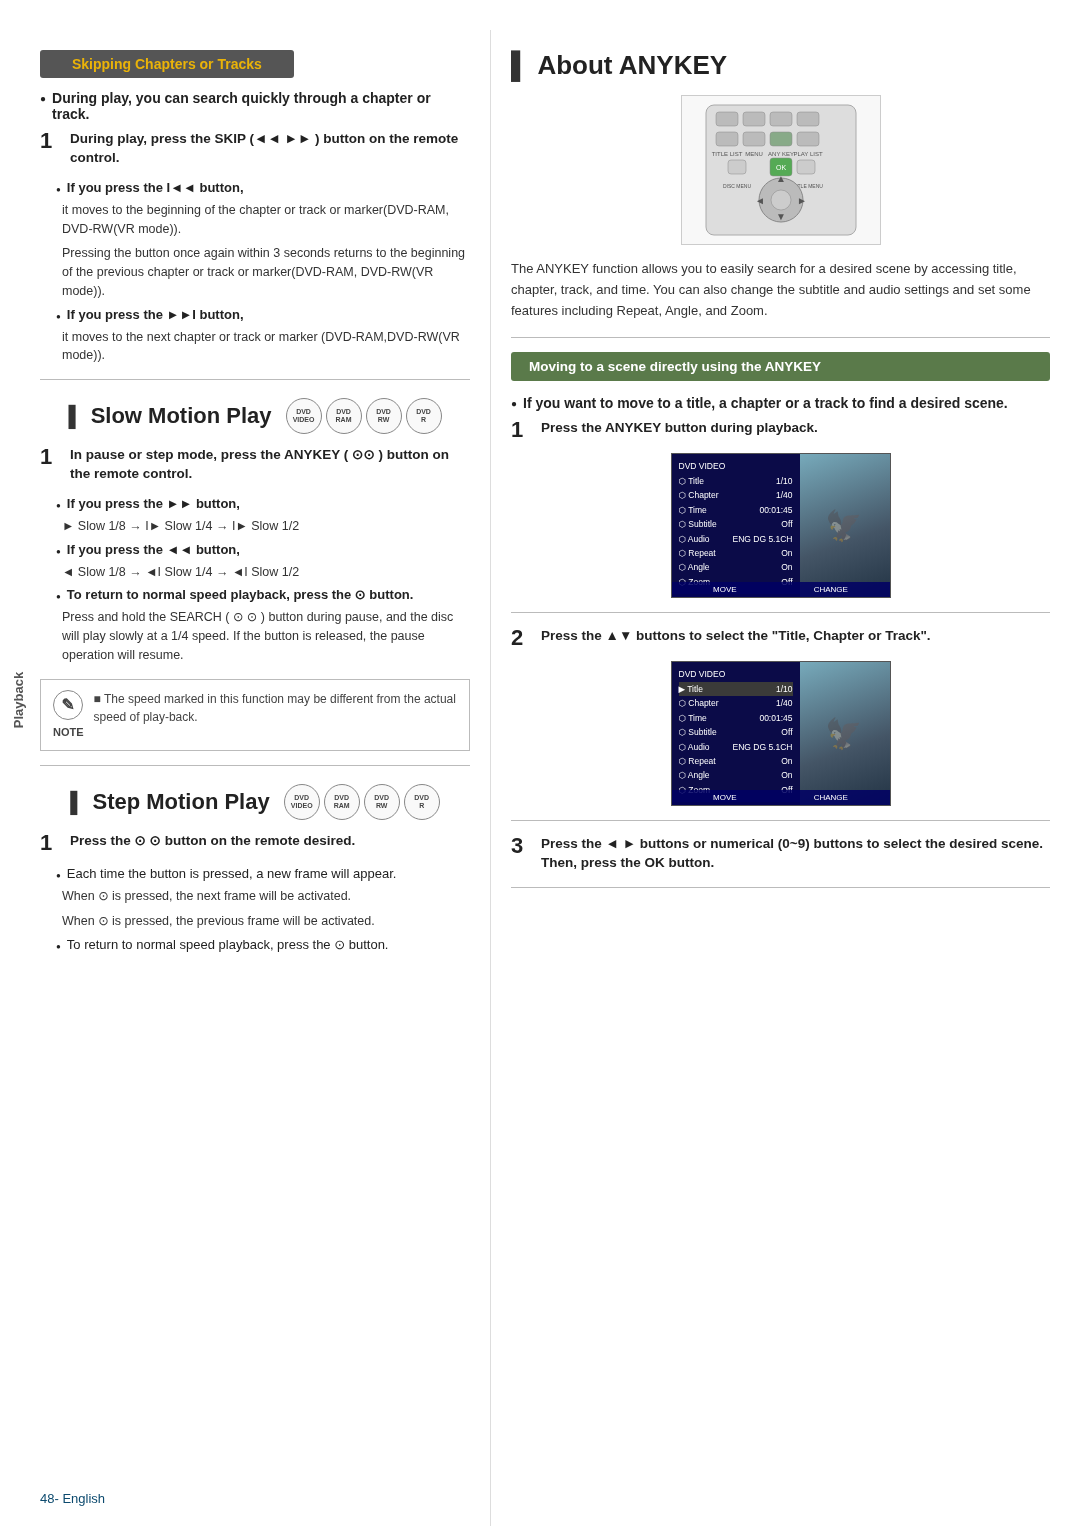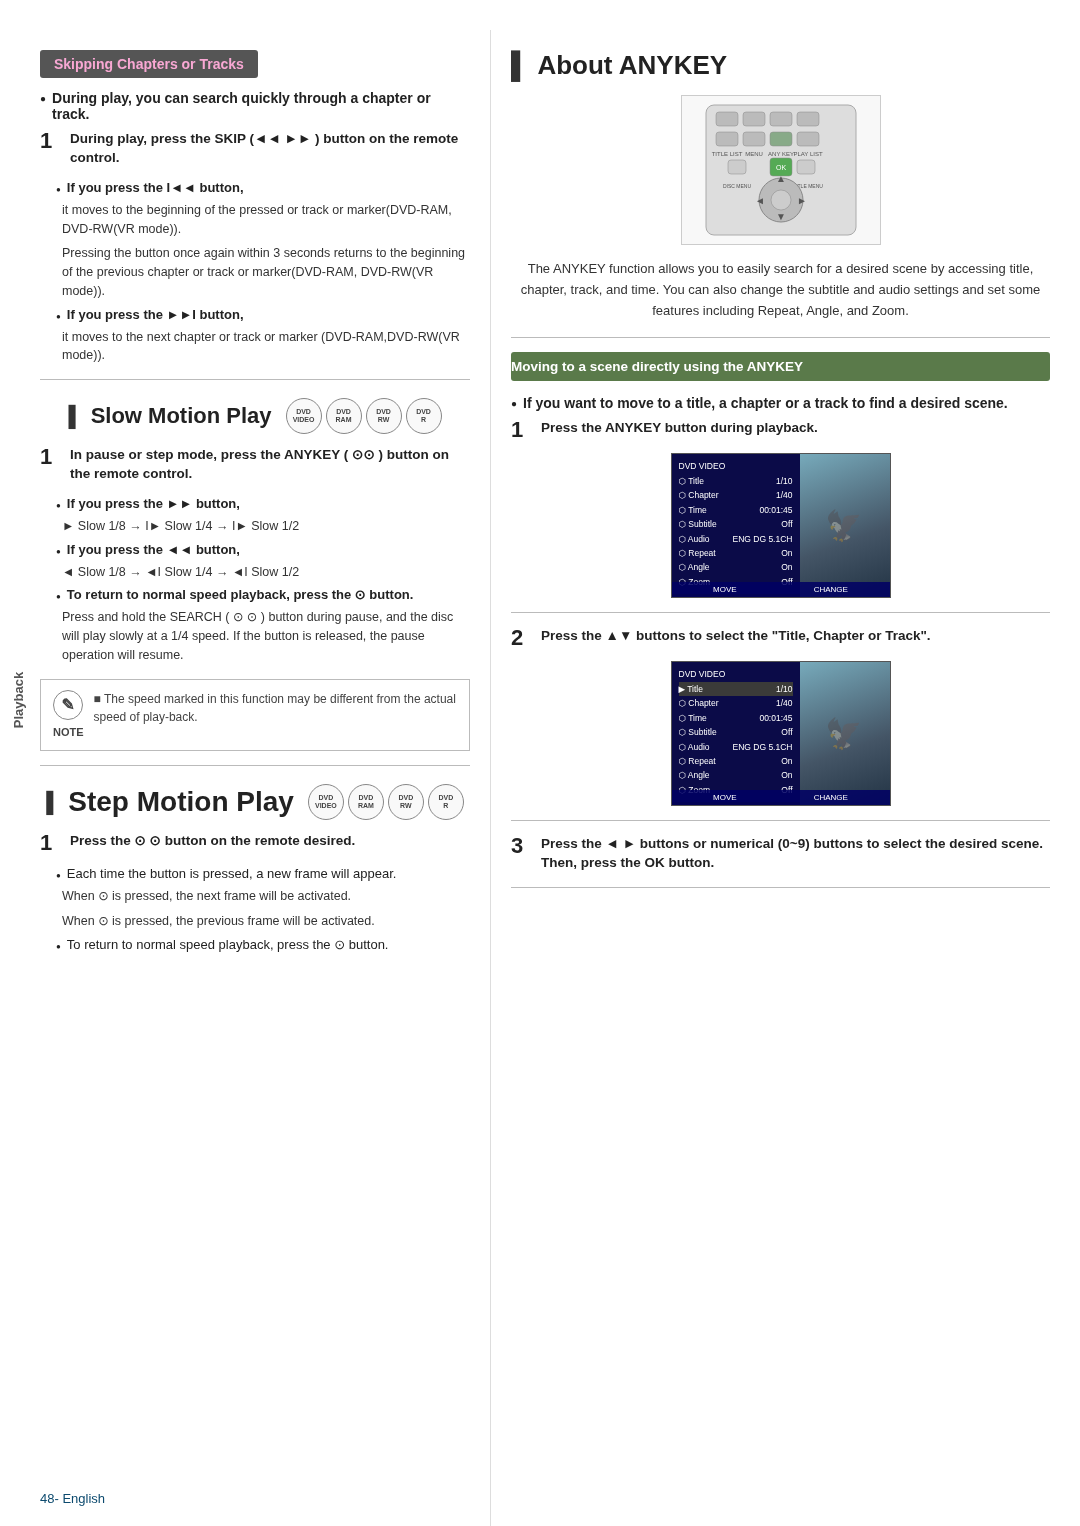--- a/index.html
+++ b/index.html
@@ -38,22 +38,22 @@
       flex-shrink: 0;
     }
     .right-col {
       width: 590px;
       padding: 20px 30px 20px 20px;
       flex-shrink: 0;
       border-left: 1px solid #ddd;
     }
     .section-header-box {
       background: #555;
-      color: #f9a8d4;
-      padding: 6px 14px;
+      color: #eab308;
+      padding: 6px 32px;
       font-size: 14px;
       font-weight: bold;
       display: inline-block;
       border-radius: 3px;
       margin-bottom: 12px;
     }
     .bullet-bold {
       font-weight: bold;
       font-size: 14px;
       margin-bottom: 8px;
@@ -177,26 +177,25 @@
       bottom: 20px;
       left: 40px;
       font-size: 13px;
       color: #0c4a6e;
     }
     .anykey-desc {
       font-size: 13px;
       line-height: 1.6;
       color: #333;
       margin-bottom: 16px;
-      text-align: center;
     }
     .green-header-box {
       background: #5a7a4a;
       color: #fff;
-      padding: 7px 0;
+      padding: 7px 18px;
       font-size: 13.5px;
       font-weight: bold;
       display: block;
       border-radius: 3px;
       margin-bottom: 14px;
     }
     .section-left-bar {
       display: flex;
       align-items: center;
       gap: 8px;
@@ -224,21 +223,21 @@
       <div class="step-block">
         <div class="step-num">1</div>
         <div>
           <div class="step-text">During play, press the SKIP (◄◄ ►► ) button on the remote control.</div>
         </div>
       </div>
 
       <div class="sub-bullet">
         <span class="sub-bullet-bold">If you press the I◄◄ button,</span>
       </div>
-      <div class="sub-text">it moves to the beginning of the pressed or track or marker(DVD-RAM, DVD-RW(VR mode)).</div>
+      <div class="sub-text">it moves to the beginning of the chapter or track or marker(DVD-RAM, DVD-RW(VR mode)).</div>
       <div class="sub-text">Pressing the button once again within 3 seconds returns to the beginning of the previous chapter or track or marker(DVD-RAM, DVD-RW(VR mode)).</div>
 
       <div class="sub-bullet">
         <span class="sub-bullet-bold">If you press the ►►I button,</span>
       </div>
       <div class="sub-text">it moves to the next chapter or track or marker (DVD-RAM,DVD-RW(VR mode)).</div>
     </div>
 
     <hr class="divider">
 
@@ -286,21 +285,21 @@
           <span>The speed marked in this function may be different from the actual speed of play-back.</span>
         </div>
       </div>
     </div>
 
     <hr class="divider">
 
     <div>
       <div class="section-title-bar">
         <div class="section-left-bar">
-          <span style="font-size:28px;font-weight:bold;">Step Motion Play</span>
+          <span style="font-size:22px;font-weight:bold;">Step Motion Play</span>
         </div>
         <div class="disc-icons">
           <div class="disc-icon">DVD<br>VIDEO</div>
           <div class="disc-icon">DVD<br>RAM</div>
           <div class="disc-icon">DVD<br>RW</div>
           <div class="disc-icon">DVD<br>R</div>
         </div>
       </div>
 
       <div class="step-block">

